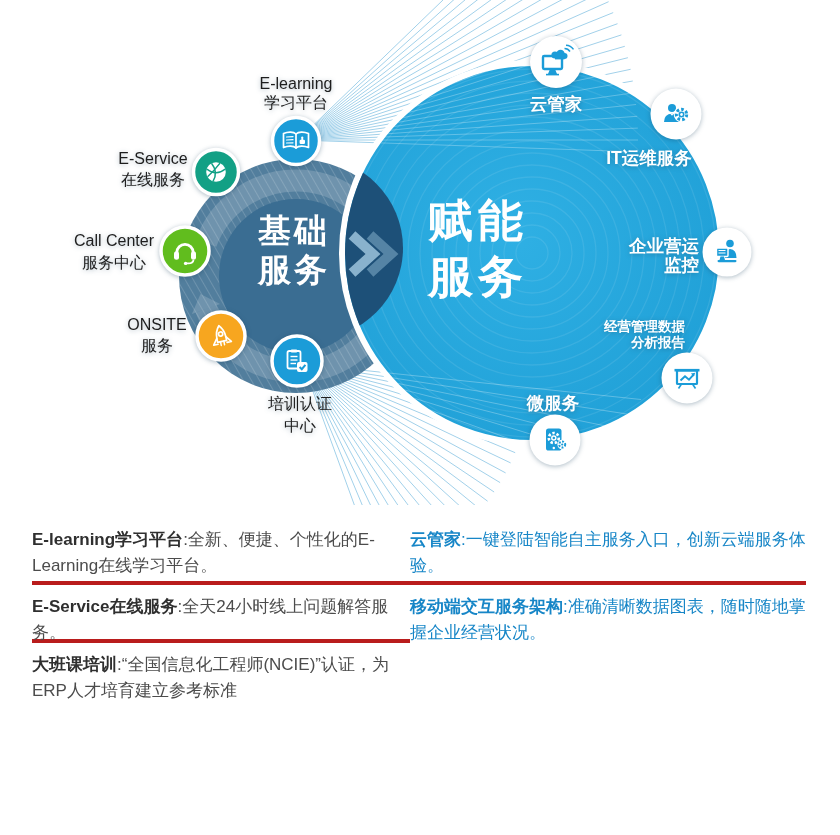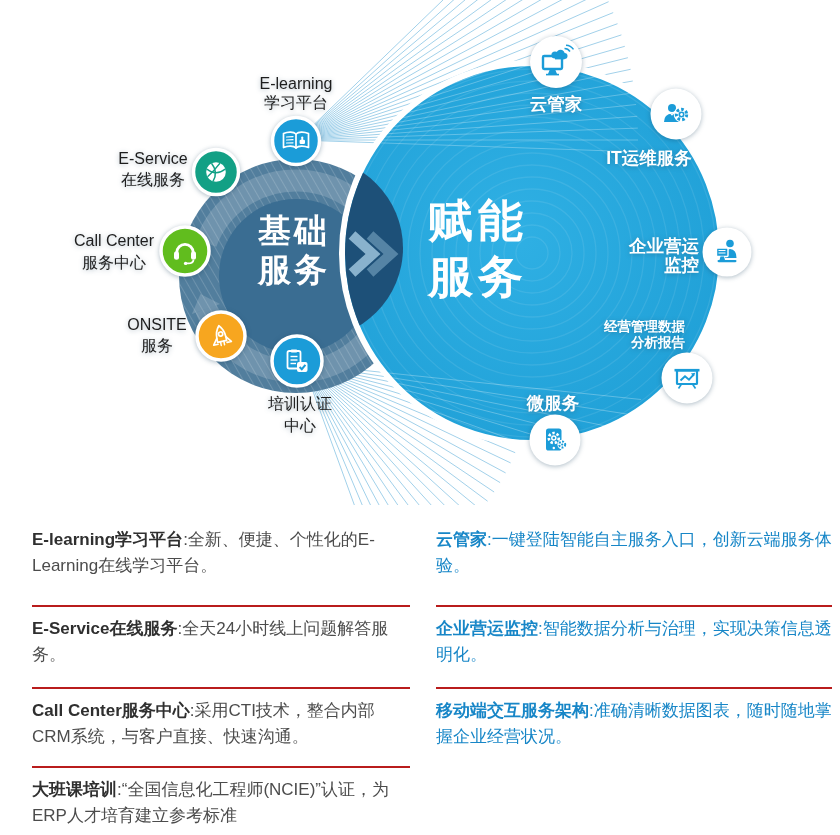--- a/index.html
+++ b/index.html
@@ -14,28 +14,28 @@
   .core-power-text{font-size:45px;font-weight:bold;fill:#ffffff;letter-spacing:5px;}
 
   .sat{filter:drop-shadow(0 1px 2.5px rgba(20,60,90,.35));}
 
   #fan-top-under line,#fan-bottom-under line{stroke:#a2d1ea;stroke-width:1;}
   #fan-top-over line,#fan-bottom-over line{stroke:rgba(255,255,255,.28);stroke-width:1;}
   #rings circle{fill:none;stroke:rgba(255,255,255,.09);stroke-width:1.3;}
 
   
   .details{position:absolute;top:505px;left:0;width:684px;box-sizing:border-box;
-    padding:16px 4px 0 32px;display:grid;grid-template-columns:378px 396px;column-gap:26px;}
+    padding:16px 4px 0 32px;display:grid;grid-template-columns:378px 396px;}
   .col{display:block;}
   .detail-row{box-sizing:border-box;padding-top:9px;}
   .col .detail-row:nth-child(1){height:60px;padding-top:6px;}
   .col .detail-row:nth-child(2){height:58px;}
   .col .detail-row:nth-child(3){height:55px;}
   .col .detail-row:nth-child(4){height:59px;}
-  .col .detail-row:nth-child(n+2){border-top:2px solid #b91c1c;margin-top:24px;}
+  .col .detail-row:nth-child(n+2){border-top:4px solid #b91c1c;}
   .detail-row p{margin:0;font-size:17px;line-height:26px;letter-spacing:0;}
   .left-col b{color:#2f2f2f;}
   .left-col span{color:#4c4c4c;}
   .right-col b{color:#1786c7;}
   .right-col span{color:#1786c7;}
 </style>
 </head>
 <body>
 
 <div id="stage">
@@ -360,32 +360,26 @@
 
 <div class="details">
   <div class="col left-col">
     <div class="detail-row">
       <p><b>E-learning学习平台</b><span>:全新、便捷、个性化的E-Learning在线学习平台。</span></p>
     </div>
     <div class="detail-row">
       <p><b>E-Service在线服务</b><span>:全天24小时线上问题解答服务。</span></p>
     </div>
     <div class="detail-row">
-      <p><b>Call Center服务中心</b><span>:采用CTI技术，整合内部CRM系统，与客户直接、快速沟通。</span></p>
-    </div>
-    <div class="detail-row">
       <p><b>大班课培训</b><span>:“全国信息化工程师(NCIE)”认证，为ERP人才培育建立参考标准</span></p>
     </div>
   </div>
   <div class="col right-col">
     <div class="detail-row">
       <p><b>云管家</b><span>:一键登陆智能自主服务入口，创新云端服务体验。</span></p>
     </div>
     <div class="detail-row">
-      <p><b>企业营运监控</b><span>:智能数据分析与治理，实现决策信息透明化。</span></p>
-    </div>
-    <div class="detail-row">
       <p><b>移动端交互服务架构</b><span>:准确清晰数据图表，随时随地掌握企业经营状况。</span></p>
     </div>
   </div>
 </div>
 
 </div>
 
 </body></html>

